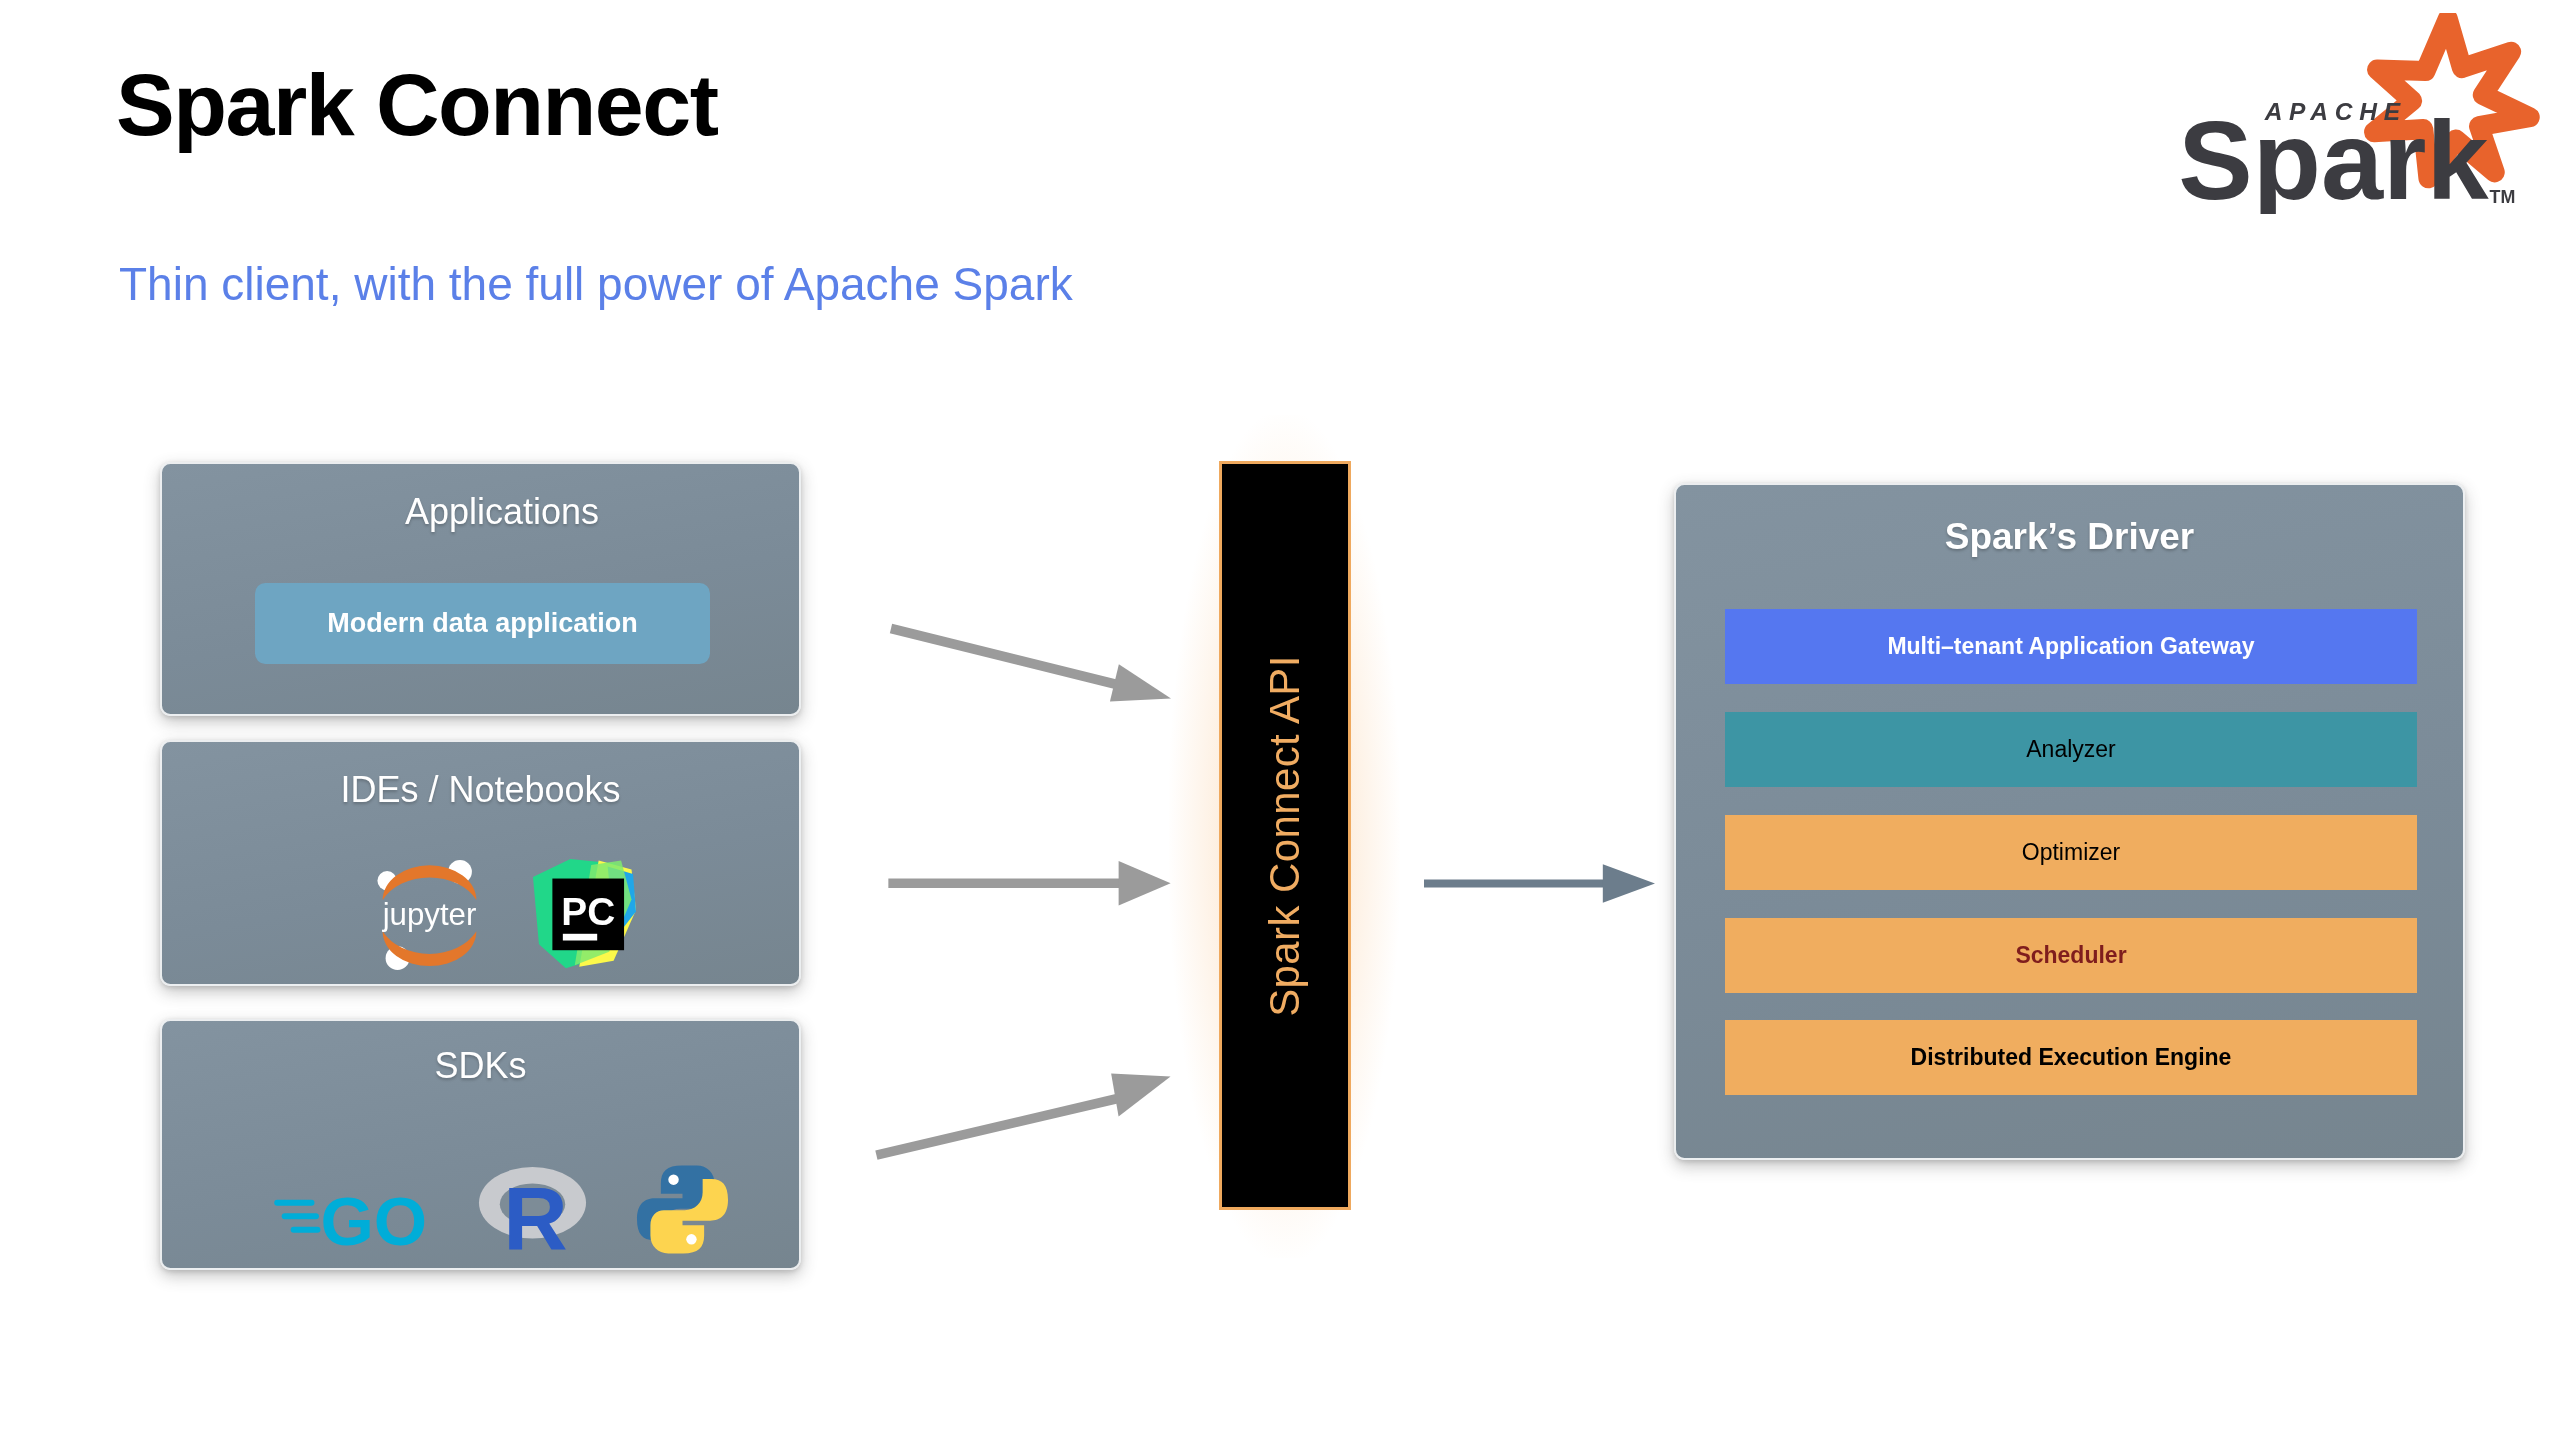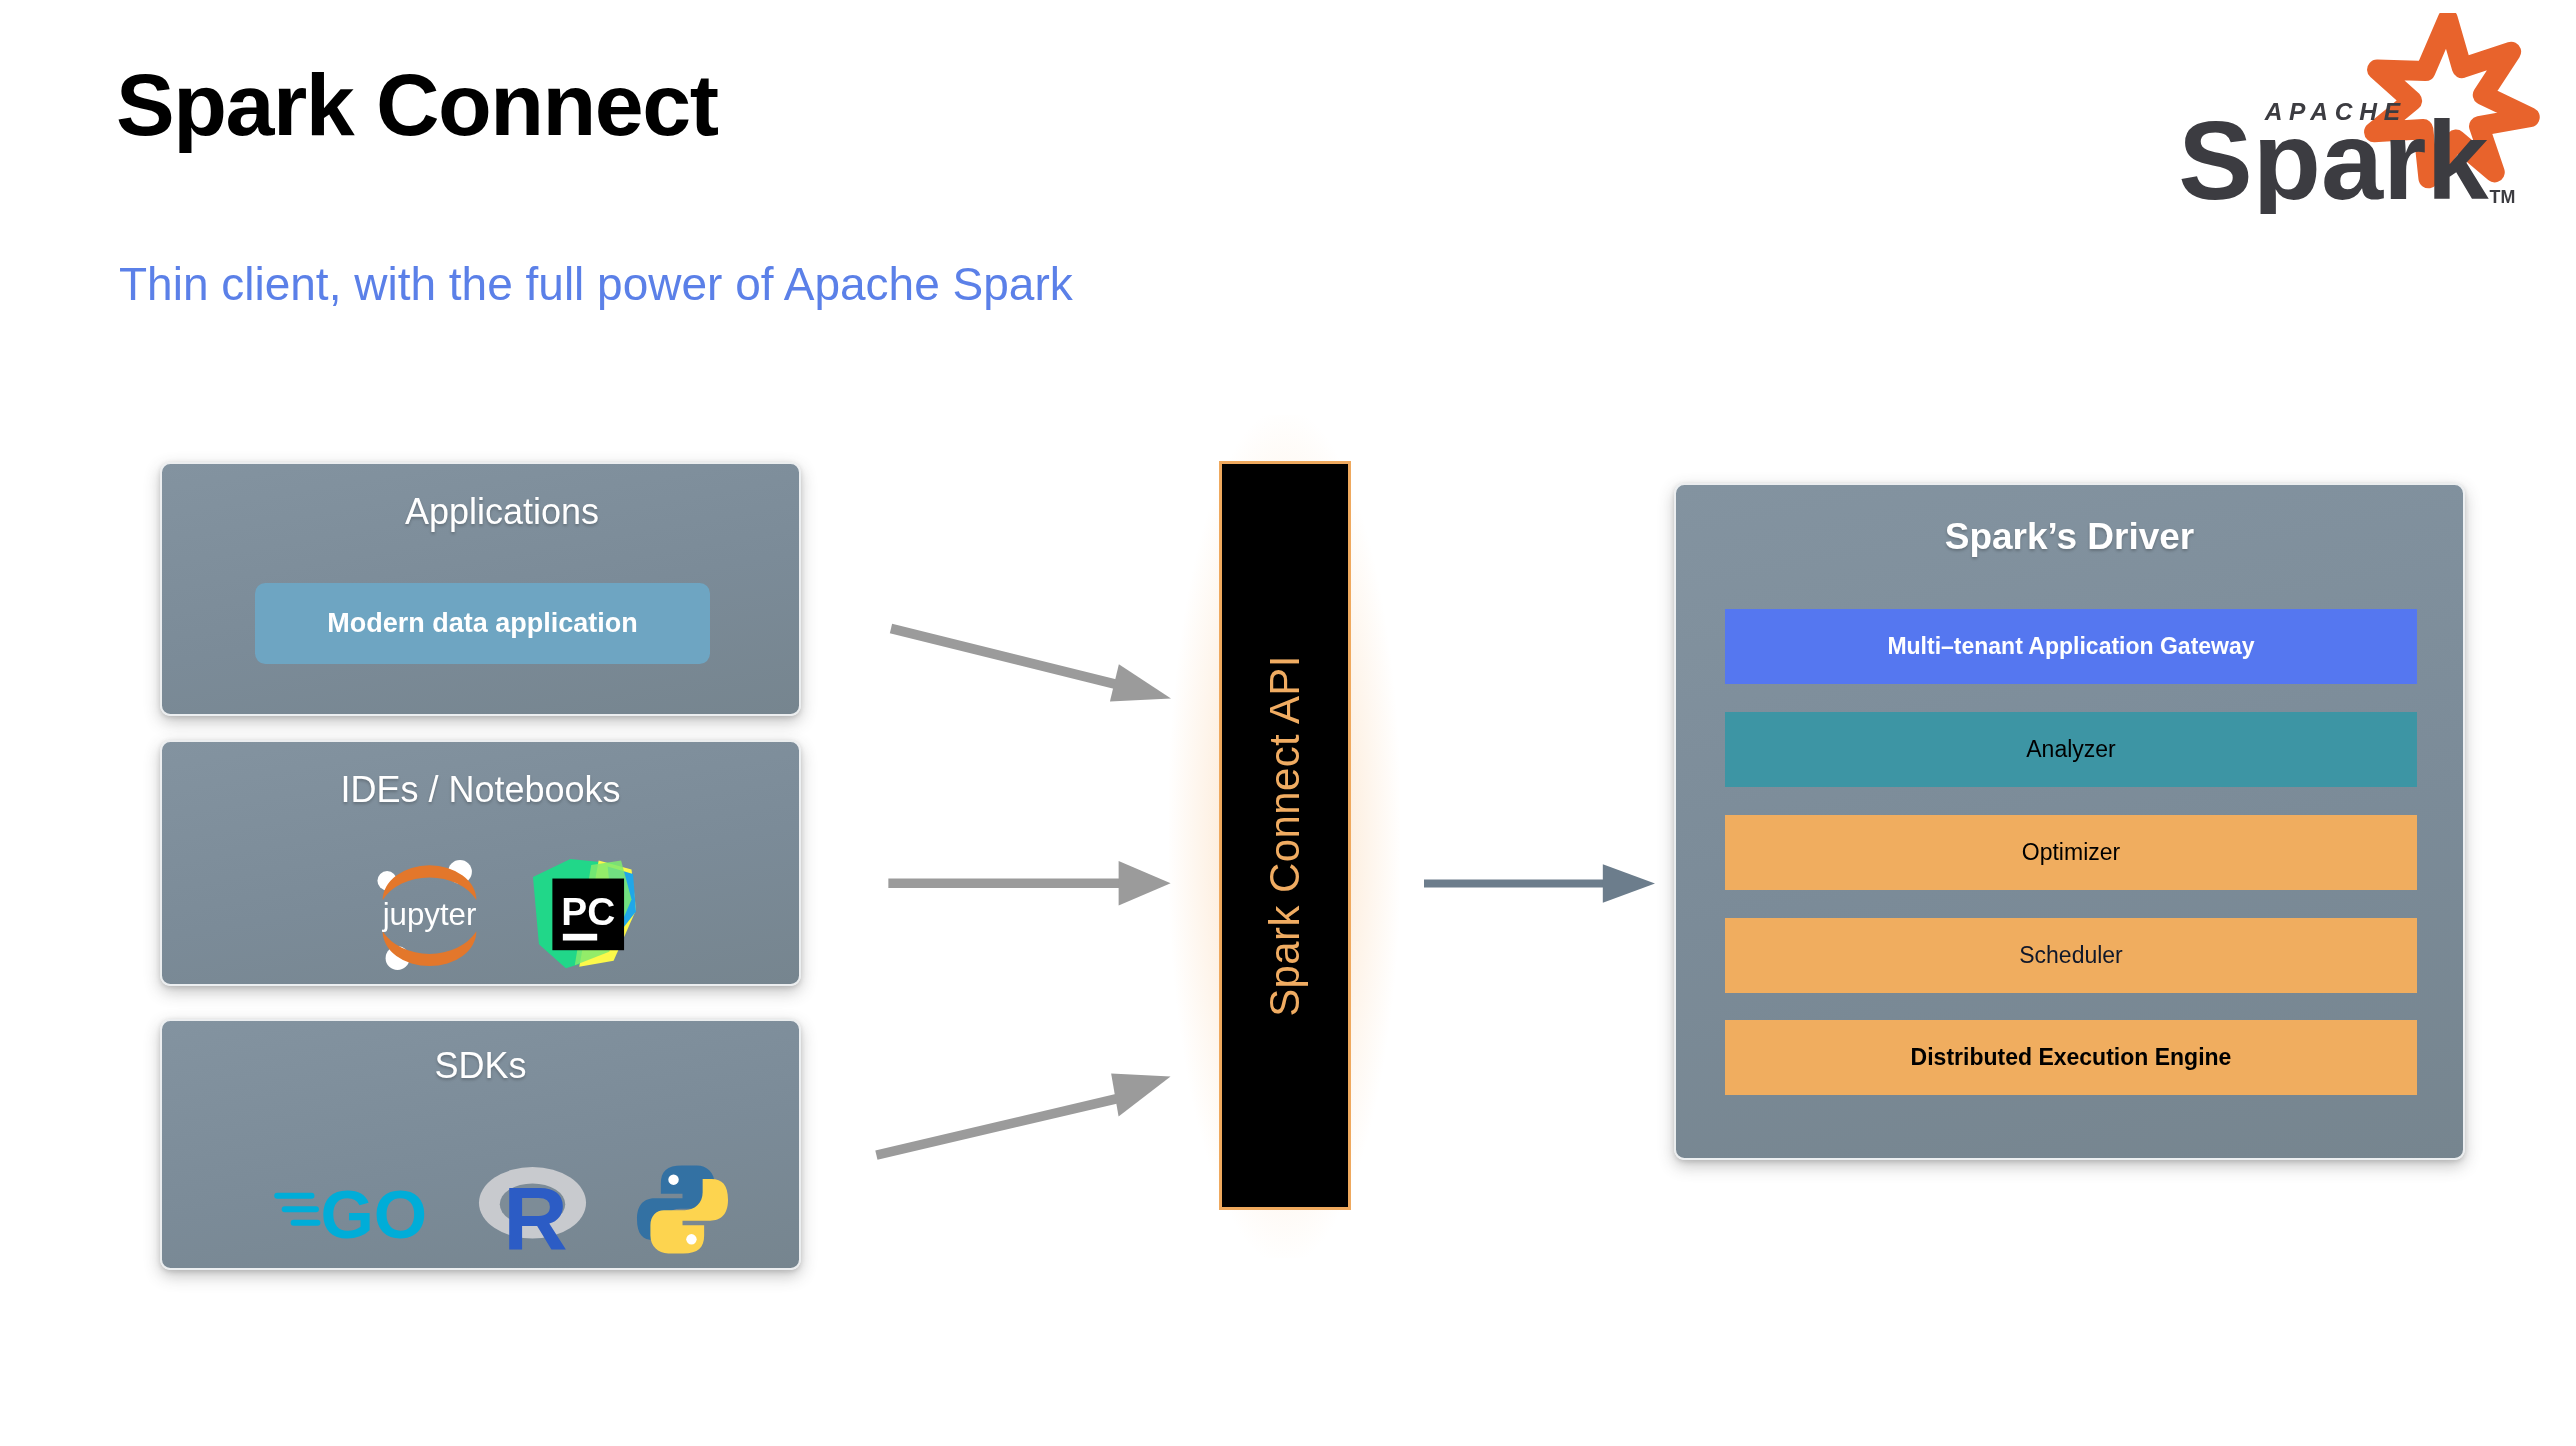--- a/index.html
+++ b/index.html
@@ -97,21 +97,21 @@
   .icon-row {
     position: absolute;
     left: 0;
     right: 0;
     display: flex;
     align-items: center;
     justify-content: center;
     padding-left: 44px;
   }
   #ides-icons { top: 112px; gap: 34px; }
-  #langs-icons { top: 140px; gap: 42px; }
+  #langs-icons { top: 140px; gap: 42px; align-items: flex-end; }
 
   
   #api-glow {
     position: absolute;
     left: 1169px;
     top: 415px;
     width: 231px;
     height: 843px;
     background: radial-gradient(ellipse at center, rgba(247,176,99,0.55) 0%, rgba(250,206,160,0.30) 42%, rgba(255,255,255,0) 72%);
     pointer-events: none;
@@ -154,21 +154,21 @@
     height: 75px;
     display: flex;
     align-items: center;
     justify-content: center;
     font-size: 23px;
     box-sizing: border-box;
   }
   .driver-bar.gateway   { top: 124px; background: #5577f0; color: #ffffff; font-weight: bold; }
   .driver-bar.analyzer  { top: 227px; background: #3d95a4; color: #000000; font-weight: normal; }
   .driver-bar.optimizer { top: 330px; background: #f0ad5f; color: #000000; font-weight: normal; }
-  .driver-bar.scheduler { top: 433px; background: #f0ad5f; color: #0f172a; font-weight: normal; }
+  .driver-bar.scheduler { top: 433px; background: #f0ad5f; color: #7f1d1d; font-weight: bold; }
   .driver-bar.engine    { top: 535px; background: #f0ad5f; color: #000000; font-weight: bold; }
 
   
   .arrow-svg { position: absolute; overflow: visible; }
   #arrow-apps    { left: 888px; top: 612px;  width: 283px; height: 97px; }
   #arrow-ides    { left: 888px; top: 858px; width: 283px; height: 52px; }
   #arrow-langs   { left: 873px; top: 1066px; width: 298px; height: 104px; }
   #arrow-api-driver { left: 1424px; top: 861px; width: 231px; height: 45px; }
 </style>
 </head>

